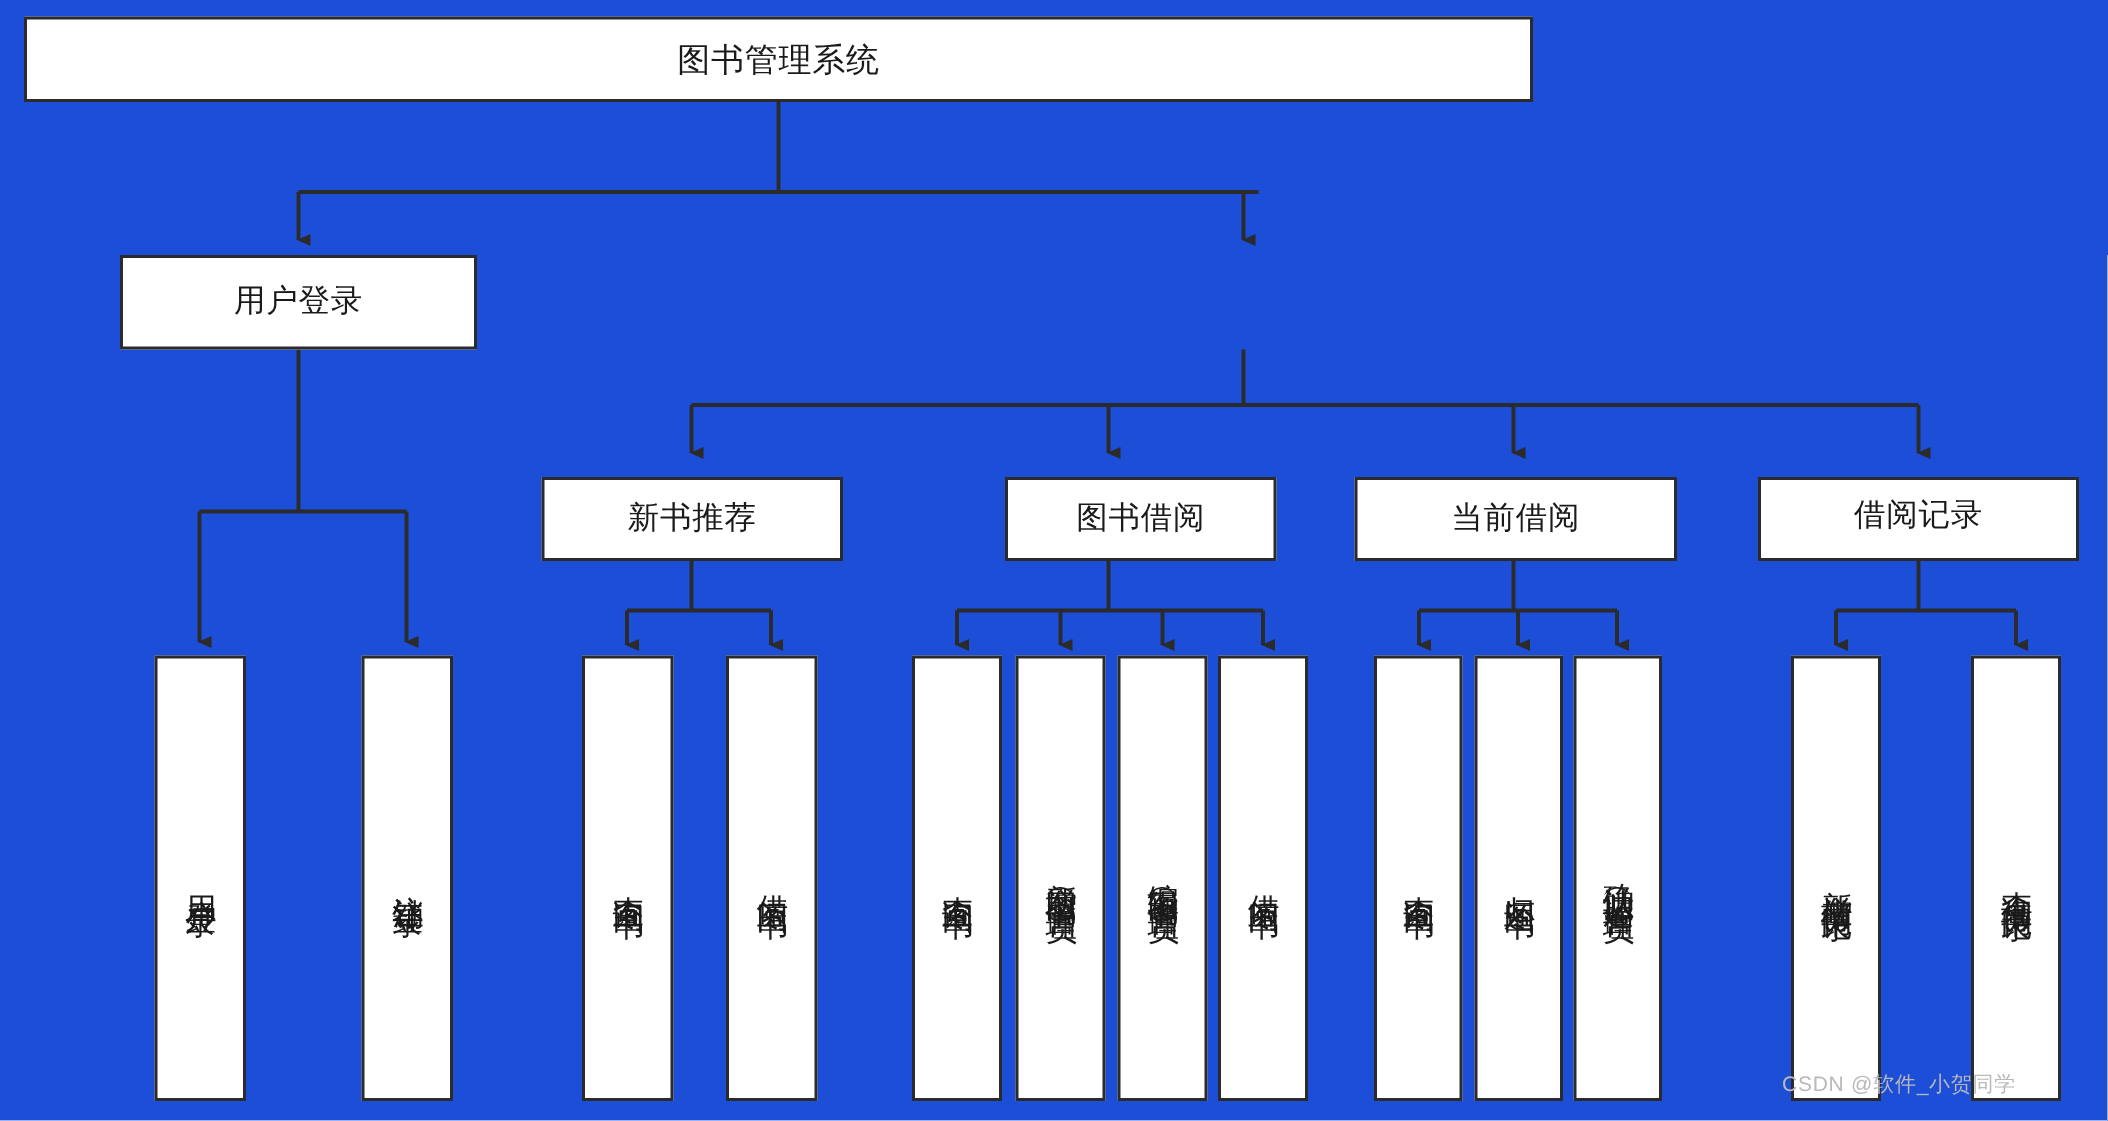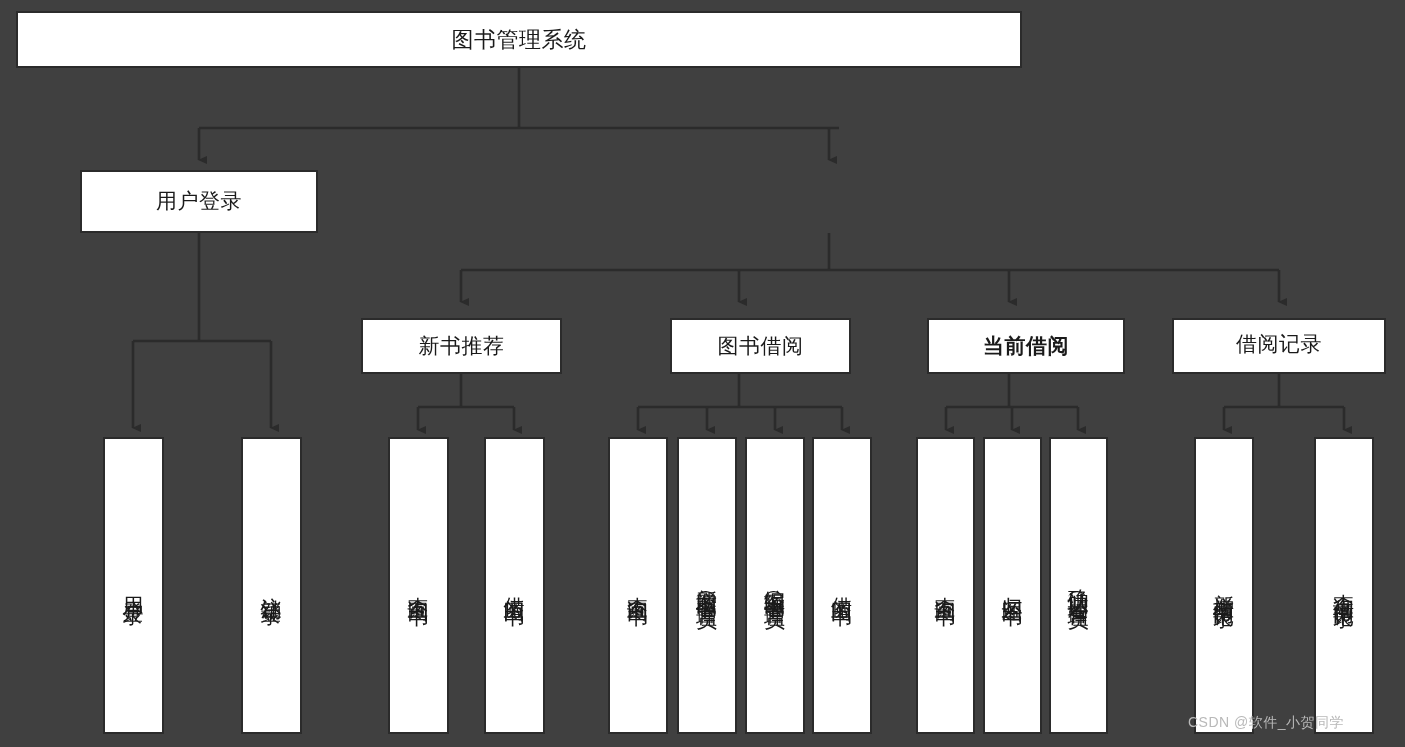--- a/index.html
+++ b/index.html
@@ -7,21 +7,21 @@
     padding: 0;
     background: #ffffff;
   }
   body {
     font-family: "Liberation Sans", "DejaVu Sans", sans-serif;
   }
   #canvas {
     position: relative;
     width: 1405px;
     height: 747px;
-    background: #404040;
+    background: #1d4ed8;
     overflow: hidden;
   }
   svg#wires {
     position: absolute;
     left: 0;
     top: 0;
     width: 1405px;
     height: 747px;
     pointer-events: none;
   }
@@ -124,21 +124,21 @@
   <div class="node" style="left:80px; top:170px; width:238px; height:63px;">
     <span>用户登录</span>
   </div>
 
   <div class="node" style="left:361px; top:318px; width:201px; height:56px;">
     <span>新书推荐</span>
   </div>
   <div class="node" style="left:670px; top:318px; width:181px; height:56px;">
     <span>图书借阅</span>
   </div>
-  <div class="node" style="left:927px; top:318px; width:198px; height:56px;font-weight:bold;">
+  <div class="node" style="left:903px; top:318px; width:215px; height:56px;">
     <span>当前借阅</span>
   </div>
   <div class="node" style="left:1172px; top:318px; width:214px; height:56px;font-family:Liberation Mono, monospace;">
     <span>借阅记录</span>
   </div>
 
   <div class="node leaf" style="left:103px; top:437px; width:61px; height:297px;">
     <span class="txt">用户登录</span>
   </div>
   <div class="node leaf" style="left:241px; top:437px; width:61px; height:297px;">

